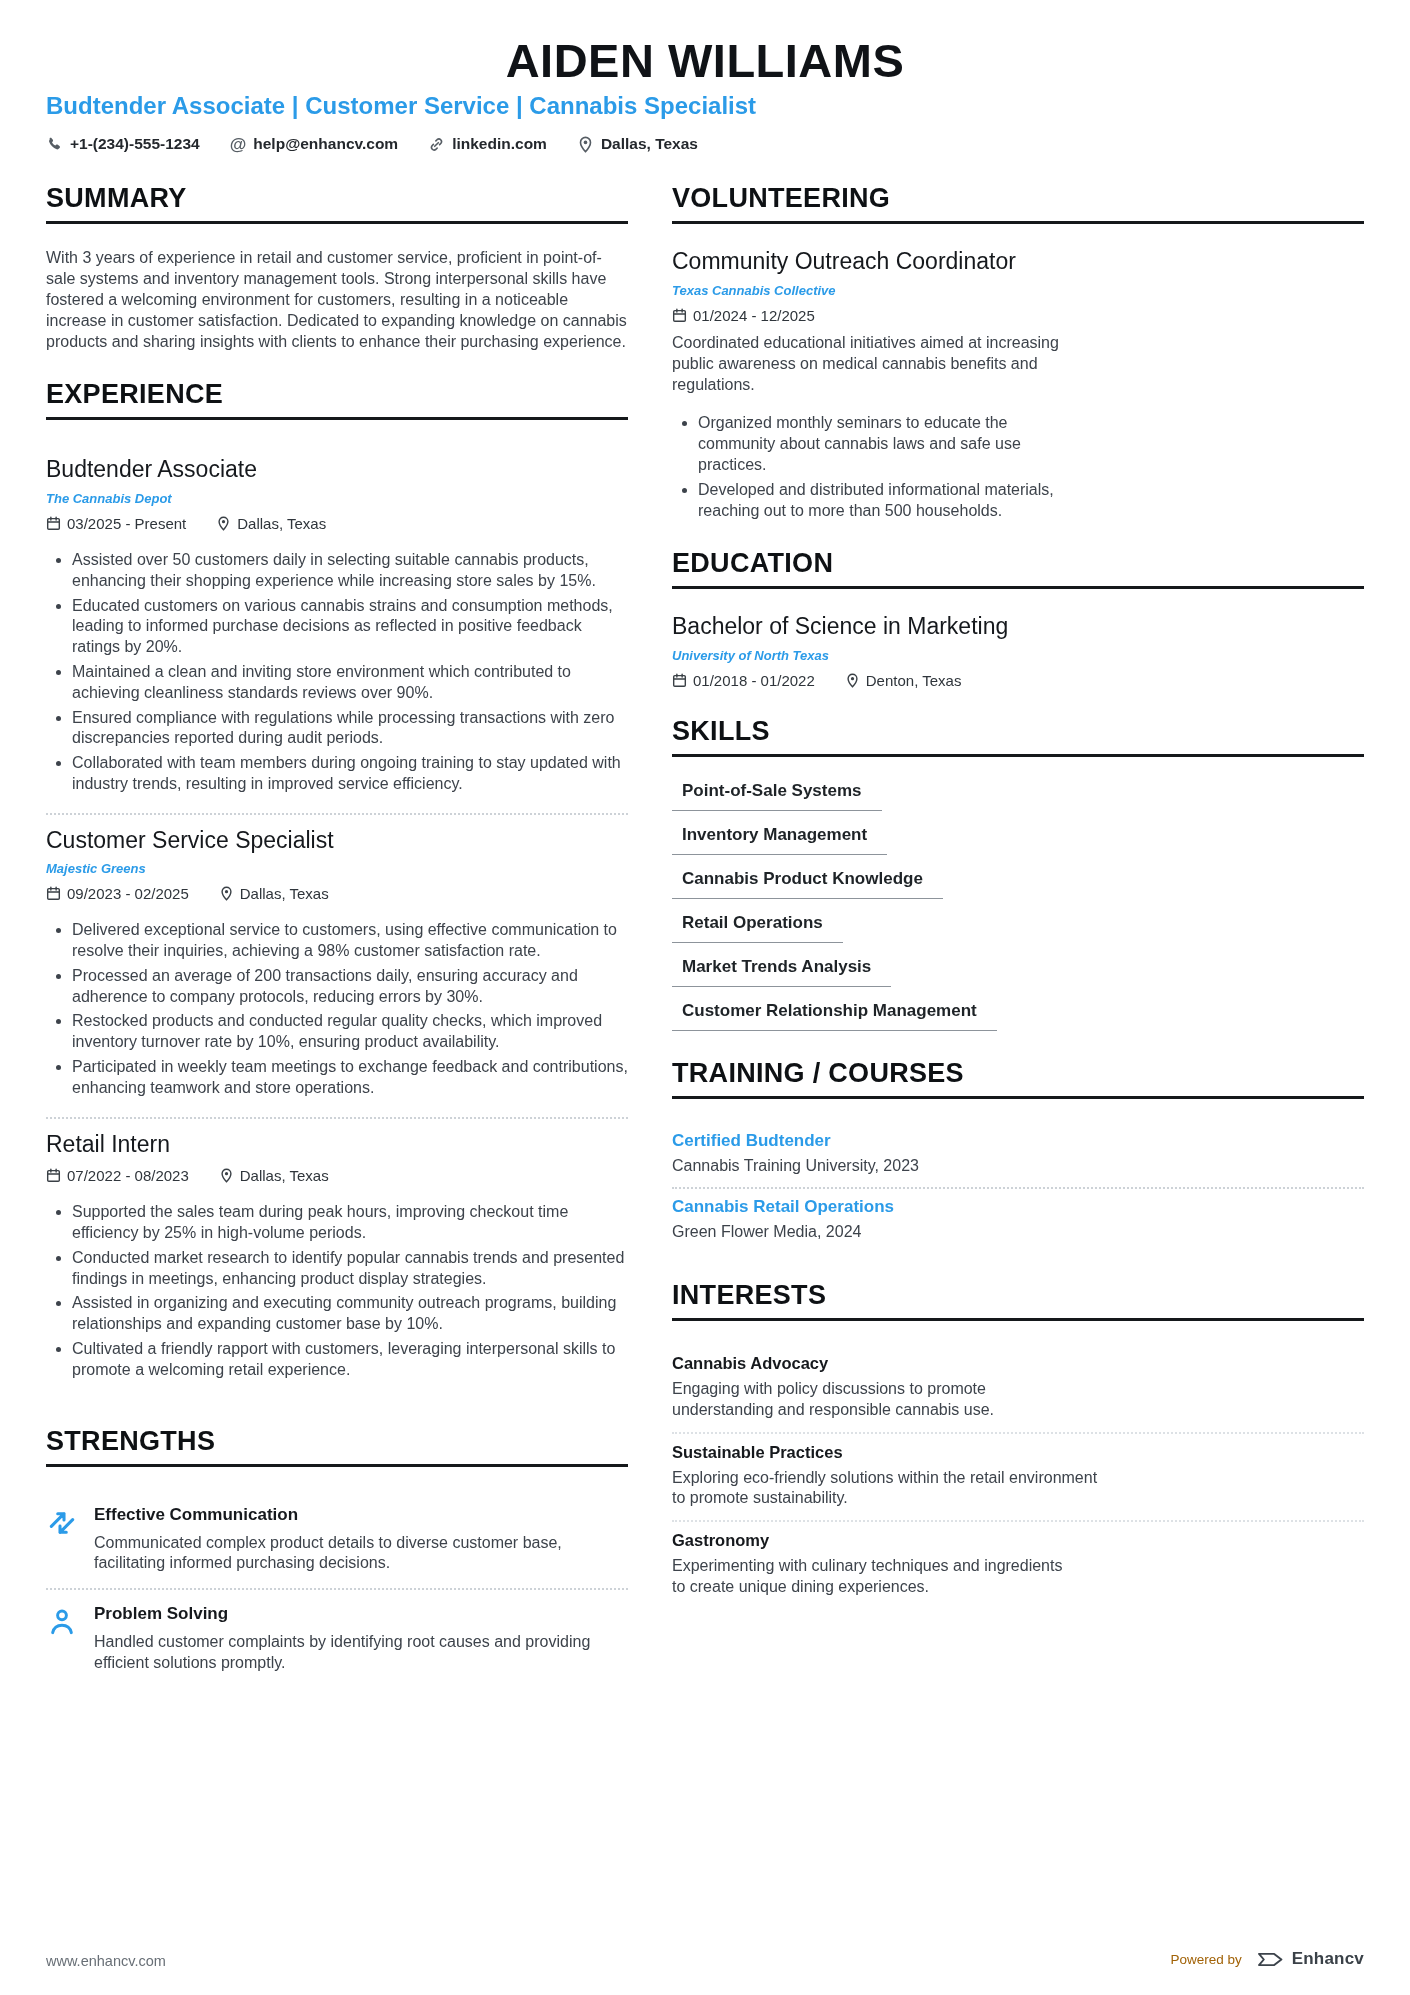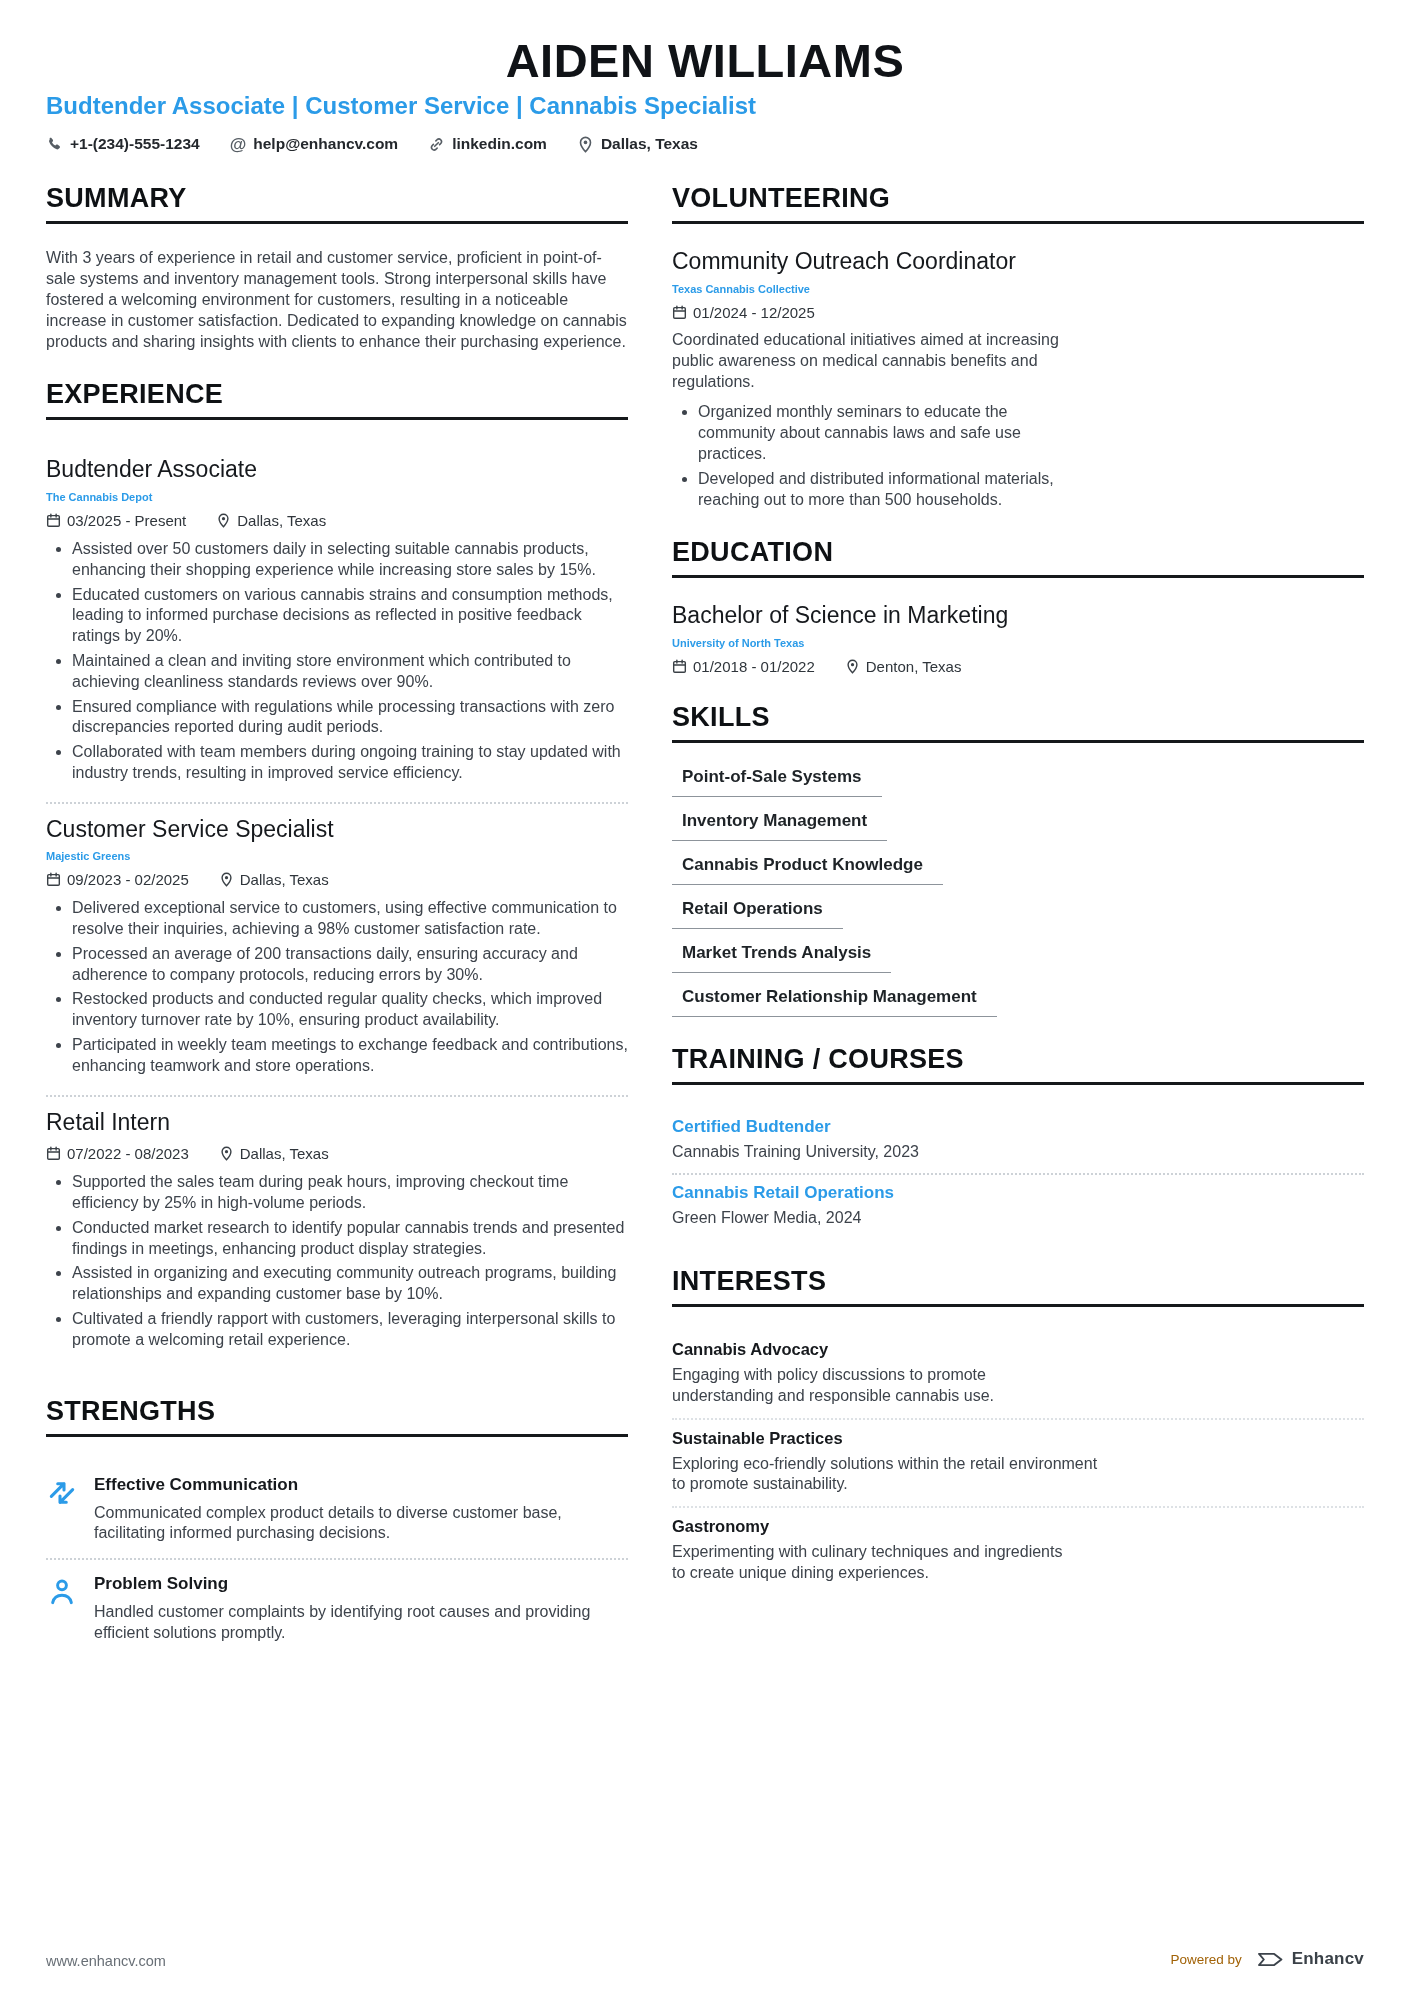--- a/index.html
+++ b/index.html
@@ -40,25 +40,25 @@
     border-bottom:3.5px solid #15181b; padding-bottom:7px; margin-bottom:24px;
   }
 
   .body-text { font-size:16px; line-height:1.3; color:#3d434b; }
   .narrow { max-width:392px; }
 
   
   .entry { padding:12px 0 14px; }
   .entry + .entry { border-top:2px dotted #cdd2d7; }
   .entry-title { font-size:23px; font-weight:400; color:#16191d; line-height:1.2; }
-  .org { font-size:11px; font-weight:700; color:var(--accent); margin-top:7px; }
+  .org { font-size:13px; font-weight:700; color:var(--accent); margin-top:7px;font-style:italic; }
   .meta-row { display:flex; align-items:center; gap:30px; margin-top:9px; font-size:15px; color:#2f353b; }
   .meta-item { display:inline-flex; align-items:center; gap:6px; }
   .mi { width:15px; height:15px; color:#3a4046; flex:none; }
-  .bullets { margin-top:10px; padding-left:26px; }
+  .bullets { margin-top:18px; padding-left:26px; }
   .bullets li { font-size:16px; line-height:1.3; color:#3d434b; margin-bottom:4px; }
   .bullets li::marker { color:#3d434b; }
   .para { margin-top:9px; }
 
   
   .strength { display:flex; gap:16px; padding:14px 0; }
   .strength + .strength { border-top:2px dotted #cdd2d7; }
   .s-icon { width:32px; height:32px; color:var(--accent); flex:none; margin-top:2px; }
   .s-title { font-size:17px; font-weight:700; color:#16191d; }
   .s-text { font-size:16px; line-height:1.3; color:#3d434b; margin-top:8px; }

